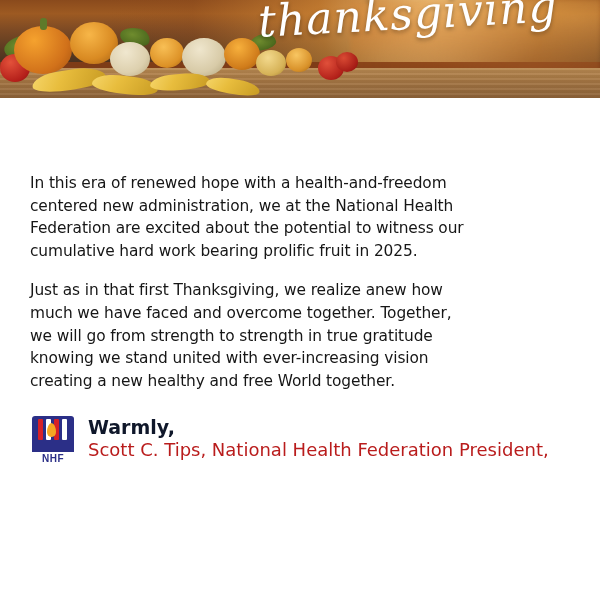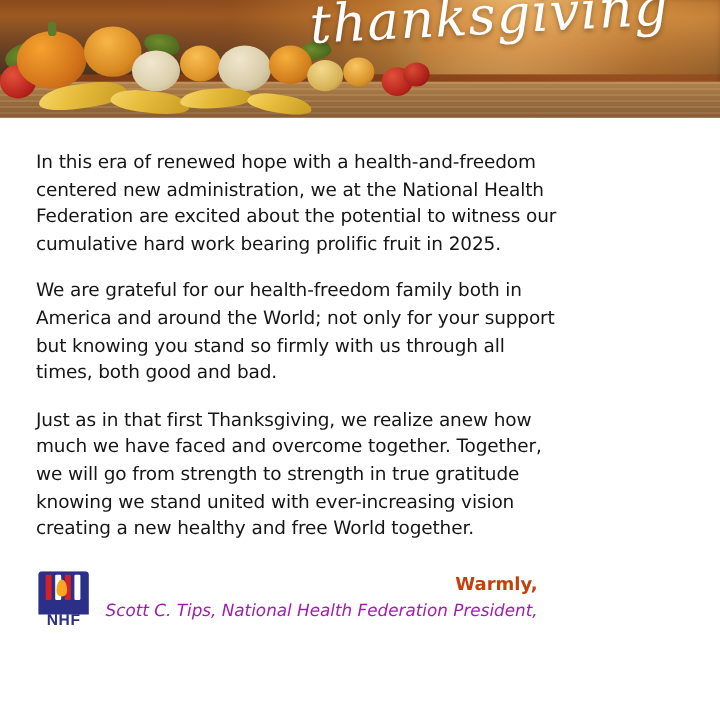--- a/index.html
+++ b/index.html
@@ -99,20 +99,21 @@
     text-shadow: 0 2px 4px rgba(0,0,0,0.35);
     white-space: nowrap;
     transform: rotate(-3deg);
   }
 
   
   .letter {
     padding: 26px 30px 0 30px;
     box-sizing: border-box;
     width: 500px;
+    margin-top: 48px;
   }
   .para {
     font-family: "DejaVu Sans", sans-serif;
     font-size: 15.4px;
     line-height: 22.6px;
     color: #161616;
     margin: 0 0 17px 0;
     letter-spacing: -0.1px;
   }
   .para:last-of-type { margin-bottom: 0; }
@@ -161,40 +162,38 @@
     background: #f5a623;
     border-radius: 50% 50% 45% 45% / 65% 65% 35% 35%;
   }
   .logo-nhf {
     position: absolute;
     left: 0; bottom: 0;
     width: 46px;
     text-align: center;
     font-family: "Liberation Sans", sans-serif;
     font-weight: bold;
-    font-size: 13px;
+    font-size: 10px;
     letter-spacing: 0.5px;
     color: #2b2f87;
   }
   .sig-text { padding-top: 1px; }
   .warmly {
     font-family: "DejaVu Sans", sans-serif;
     font-weight: bold;
-    font-size: 15px;
+    font-size: 19px;
     line-height: 20px;
-    color: #c2410c;
+    color: #0f172a;
     margin: 0 0 2px 0;
-    text-align: right;
   }
   .sig-name {
     font-family: "DejaVu Sans", sans-serif;
-    font-style: italic;
-    font-size: 14px;
+    font-size: 18px;
     line-height: 21px;
-    color: #a21caf;
+    color: #b91c1c;
     margin: 0;
   }
 </style>
 </head>
 <body>
 
 <div class="hero">
   <div class="hero-sky"></div>
   <div class="hero-leafblur"></div>
   <div class="hero-table"></div>
@@ -218,21 +217,20 @@
   <div class="corn c1"></div>
   <div class="corn c2"></div>
   <div class="corn c3"></div>
   <div class="corn c4"></div>
 
   <div class="scriptword">thanksgiving</div>
 </div>
 
 <div class="letter">
   <p class="para">In this era of renewed hope with a health-and-freedom centered new administration, we at the National Health Federation are excited about the potential to witness our cumulative hard work bearing prolific fruit in 2025.</p>
-  <p class="para">We are grateful for our health-freedom family both in America and around the World; not only for your support but knowing you stand so firmly with us through all times, both good and bad.</p>
   <p class="para">Just as in that first Thanksgiving, we realize anew how much we have faced and overcome together. Together, we will go from strength to strength in true gratitude knowing we stand united with ever-increasing vision creating a new healthy and free World together.</p>
 </div>
 
 <div class="signoff">
   <div class="logo">
     <div class="logo-shield"></div>
     <div class="logo-bar lb1"></div>
     <div class="logo-bar lb2"></div>
     <div class="logo-bar lb3"></div>
     <div class="logo-bar lb4"></div>

